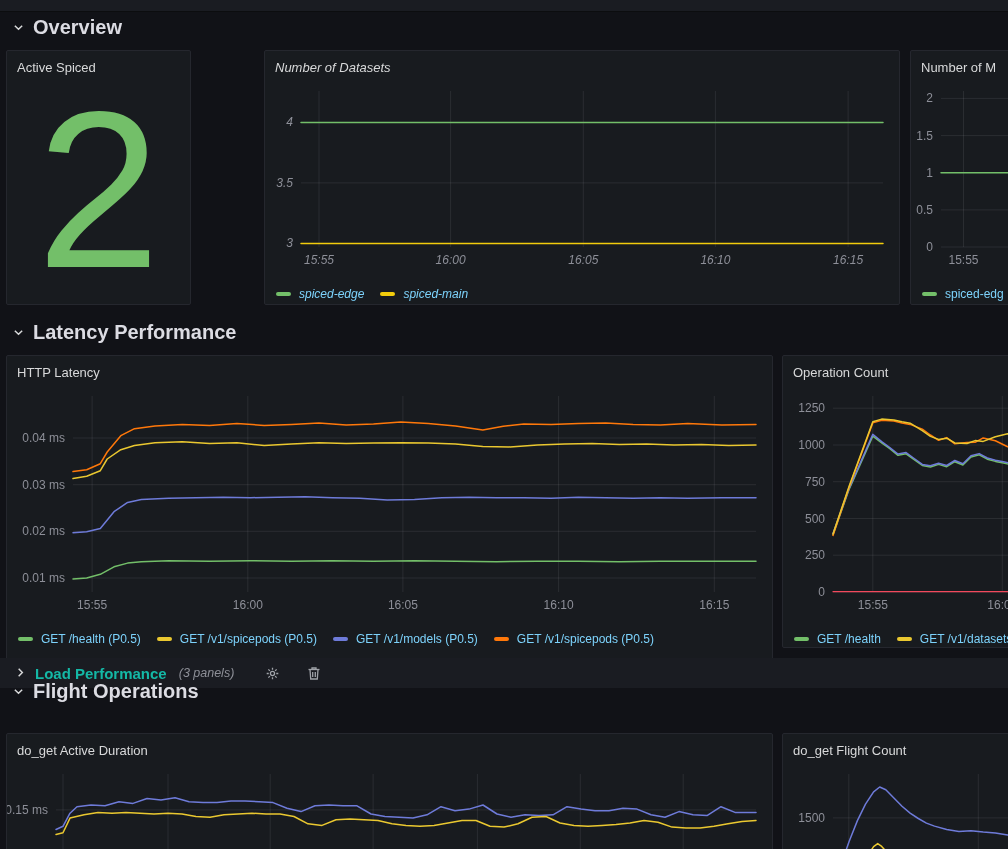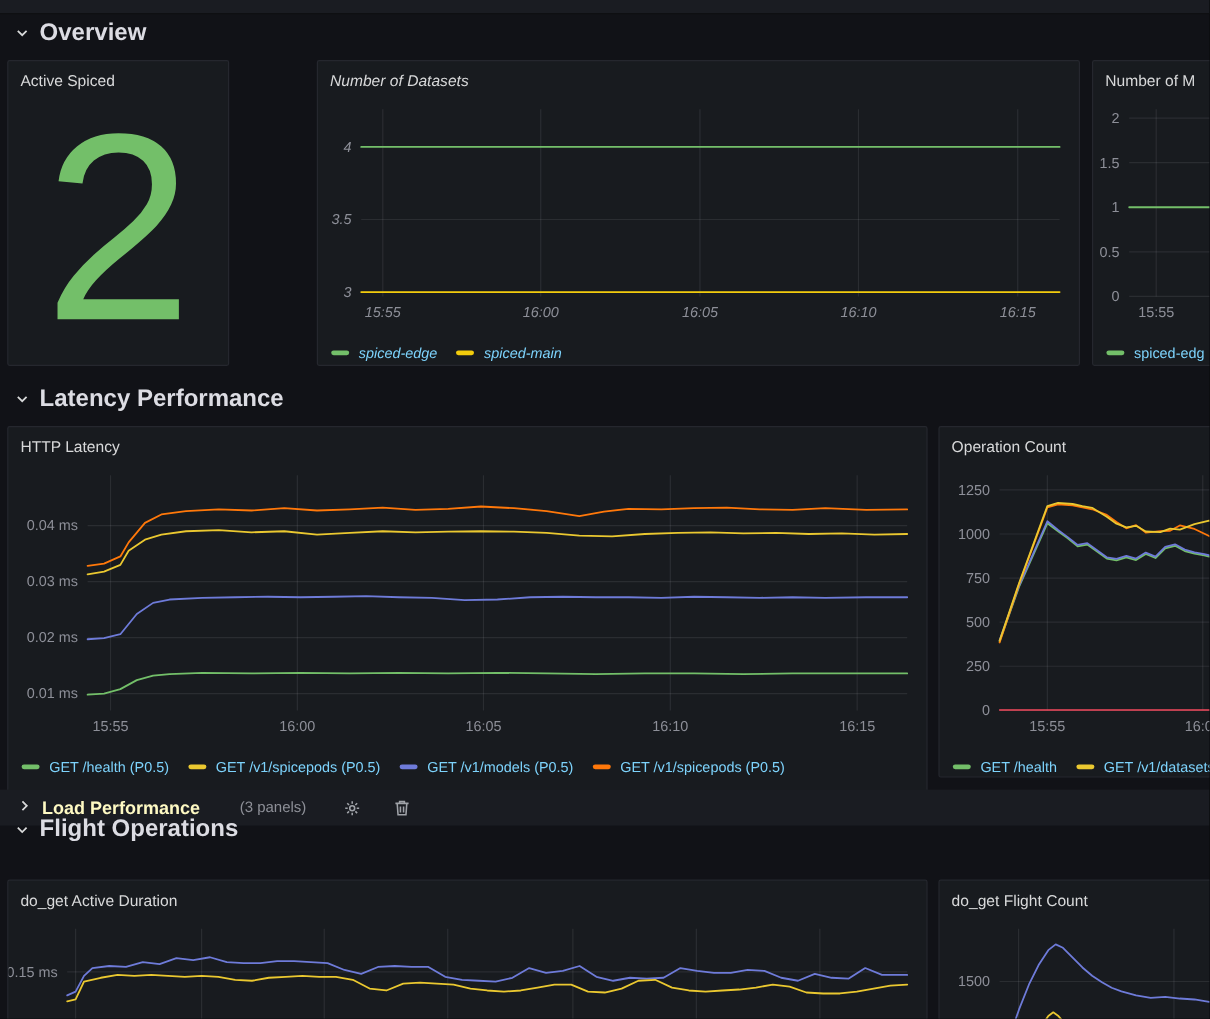--- a/index.html
+++ b/index.html
@@ -5,21 +5,21 @@
   html,body{margin:0;padding:0;background:#0b0c0e;}
   .dash{position:relative;width:1008px;height:849px;background:#111217;overflow:hidden;
         font-family:"Liberation Sans",sans-serif;color:#d8d9da;}
   .topstrip{position:absolute;left:0;top:0;width:100%;height:12px;background:#1a1c22;
             border-bottom:1px solid #0c0d0f;box-sizing:border-box;}
   .section-header{position:absolute;display:flex;align-items:center;gap:9px;
                   font-size:20px;font-weight:700;color:#dcdce3;cursor:pointer;}
   .section-header .chev{display:flex;align-items:center;}
   .row-header{position:absolute;left:0;width:1008px;height:30px;background:#1a1c22;
               display:flex;align-items:center;padding-left:15px;box-sizing:border-box;gap:9px;}
-  .row-header .count{font-size:12.5px;font-weight:400;color:#8d8f97;margin-left:24px;}
+  .row-header .count{font-size:12.5px;font-style:italic;font-weight:400;color:#8d8f97;margin-left:3px;}
   .row-icon{margin-left:22px;display:flex;align-items:center;cursor:pointer;}
   .panel{position:absolute;background:#181b1f;border:1px solid #25272e;border-radius:2px;box-sizing:border-box;}
   .panel-title{position:absolute;left:0;top:0;right:0;height:34px;padding:9px 10px 0 10px;
                font-size:13px;font-weight:500;color:#d8d9da;box-sizing:border-box;white-space:nowrap;
                overflow:hidden;cursor:pointer;}
   .chart{position:absolute;left:0;right:0;top:34px;overflow:hidden;}
   .chart-r1{height:188px;}
   .chart-r2{height:228px;}
   .legend{position:absolute;left:0;right:0;display:flex;align-items:flex-end;gap:16px;
           padding-left:11px;font-size:12px;color:#7dd3fc;white-space:nowrap;overflow:hidden;}
@@ -207,21 +207,21 @@
         </span>
       </div>
   </div>
 
   <div class="row-header" style="top:658px;">
     <span class="chev">
       <svg width="11" height="11" viewBox="0 0 12 12">
           <polyline points="4,2 8,6 4,10" fill="none" stroke="#d8d9da" stroke-width="1.6"></polyline>
         </svg>
     </span>
-    <span style="font-size:15px;font-weight:700;color:#fef9c3;">Load Performance</span>
+    <span style="font-size:15px;font-weight:700;color:#14b8a6;">Load Performance</span>
     <span class="count">(3 panels)</span>
     <span class="row-icon">
       <svg width="15" height="15" viewBox="0 0 16 16">
         <g stroke="#9fa2a8" stroke-width="1.4" fill="none">
           <circle cx="8" cy="8" r="2.2"></circle>
           <path d="M8 1.8v2.2M8 12v2.2M1.8 8h2.2M12 8h2.2M3.6 3.6l1.6 1.6M10.8 10.8l1.6 1.6M12.4 3.6l-1.6 1.6M5.2 10.8l-1.6 1.6"></path>
         </g>
       </svg>
     </span>
     <span class="row-icon" style="margin-left:18px;">

